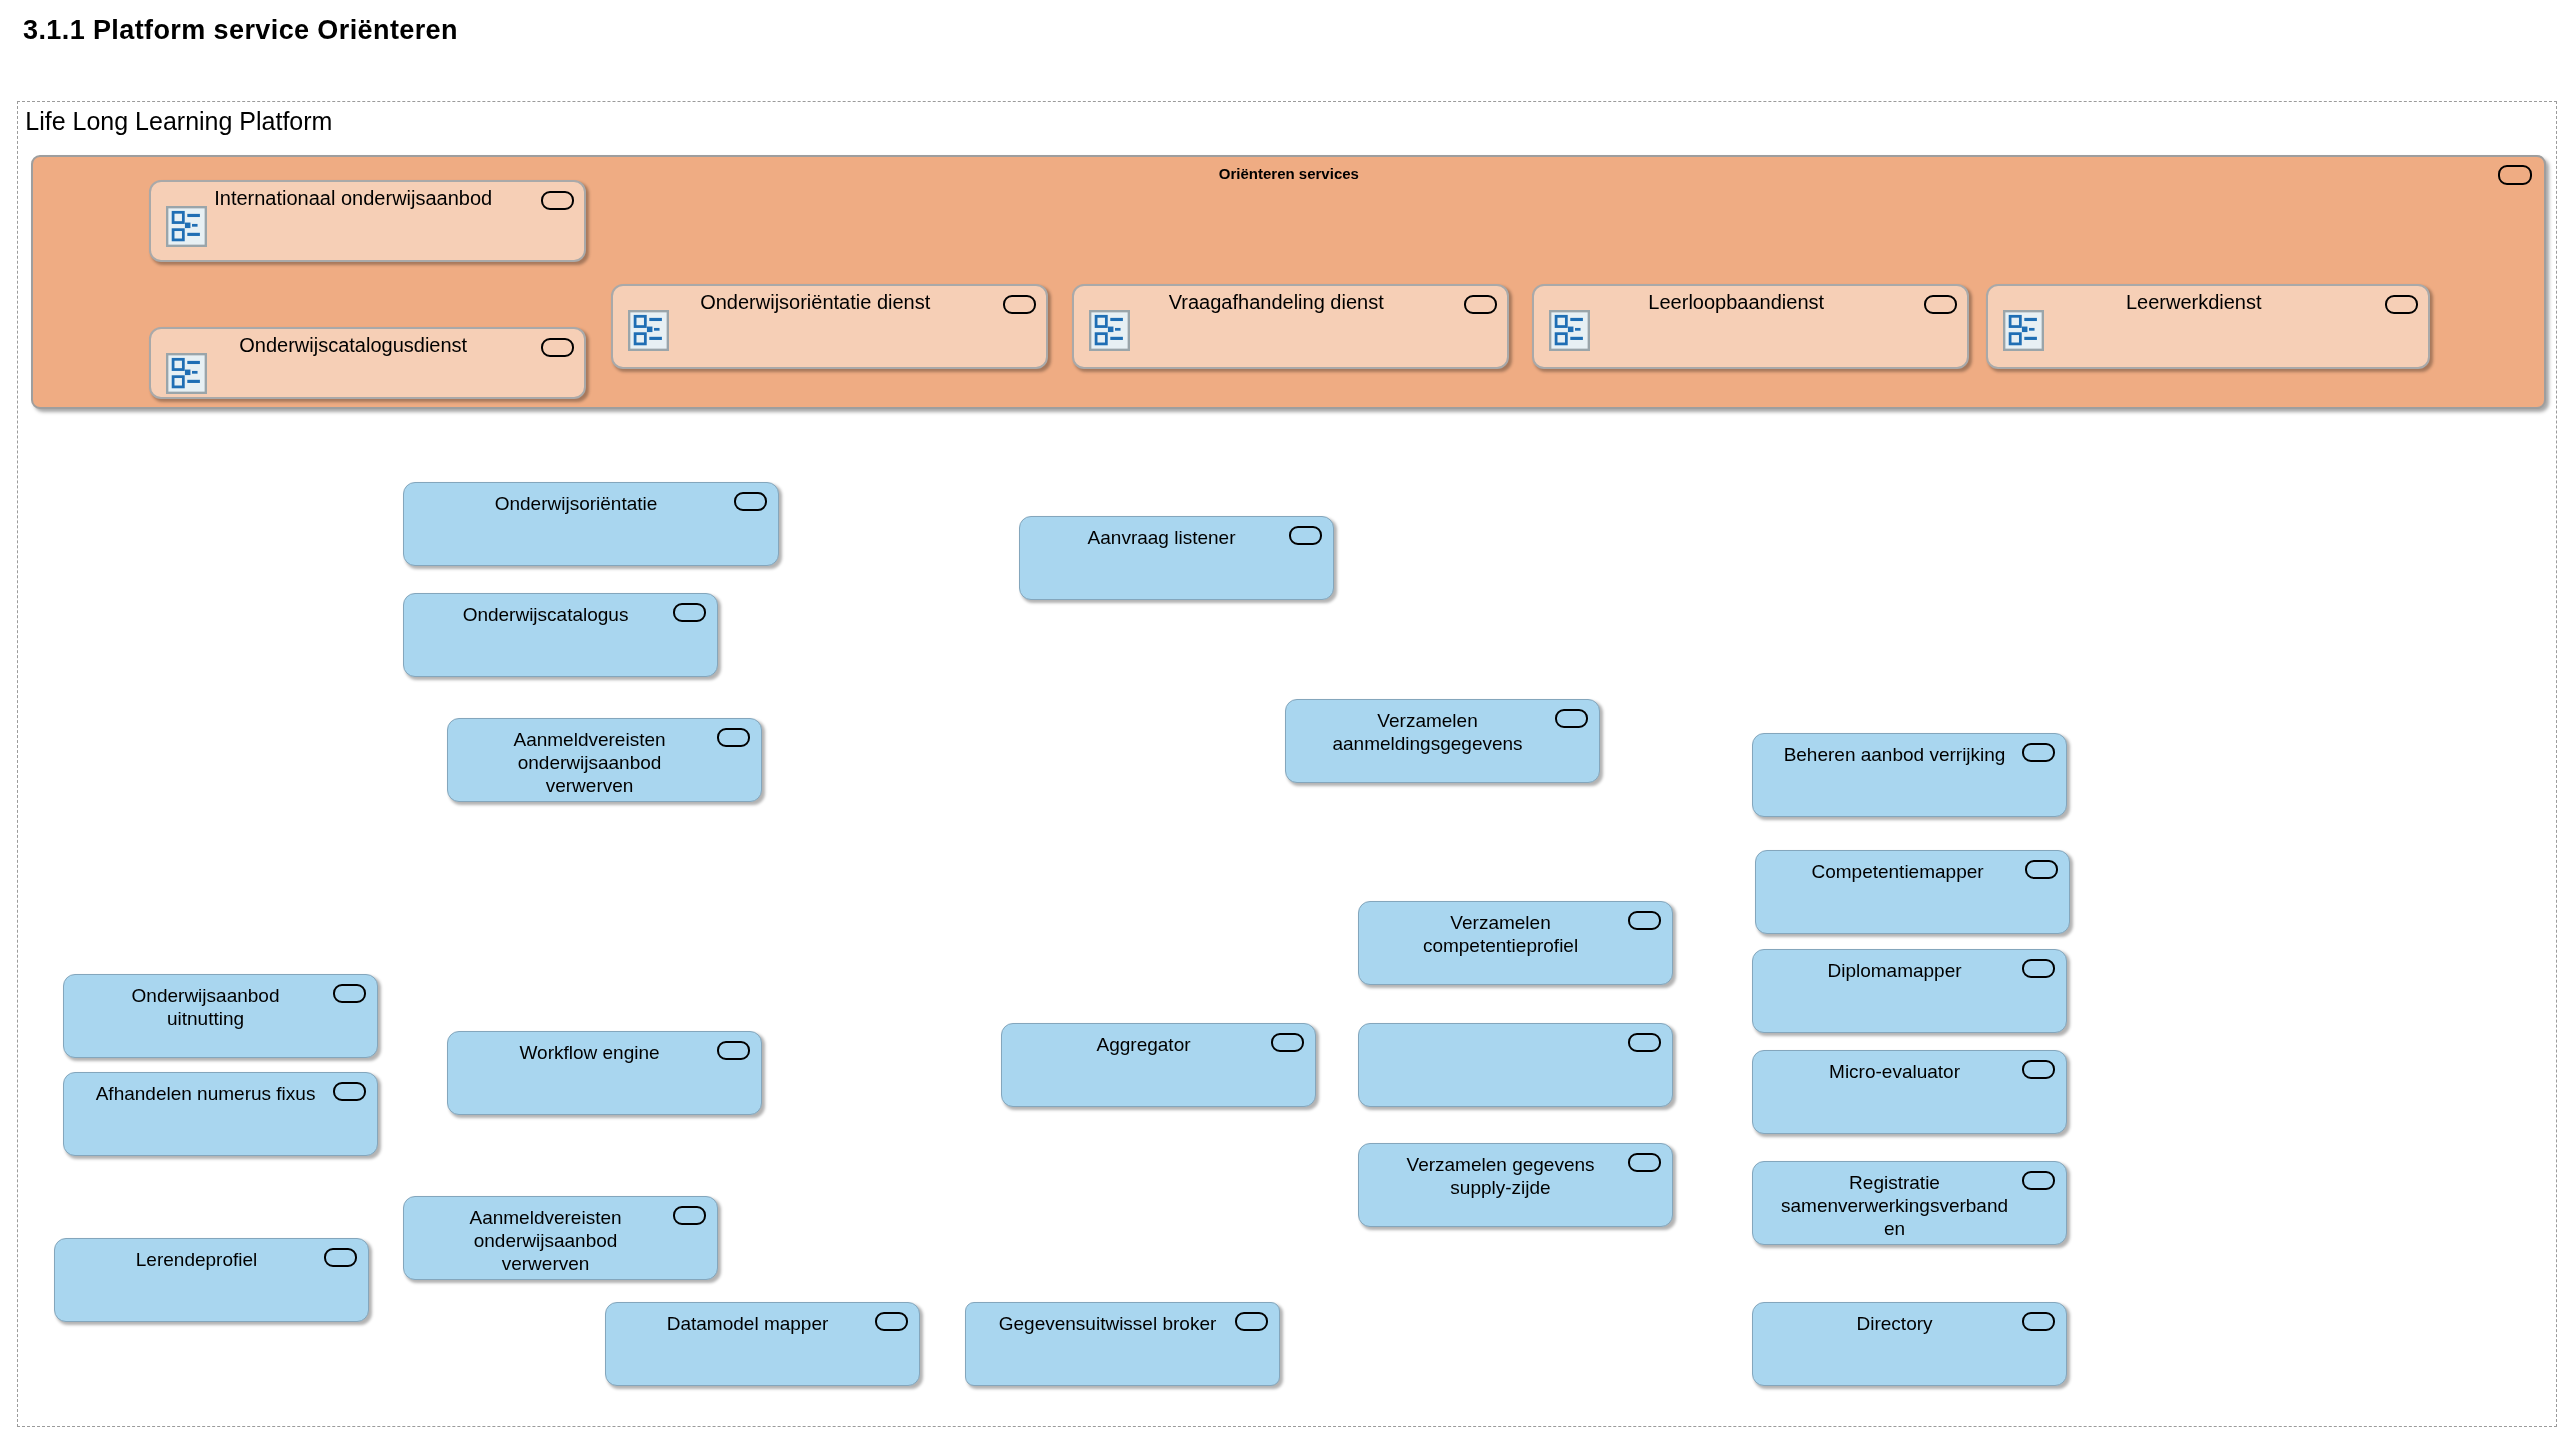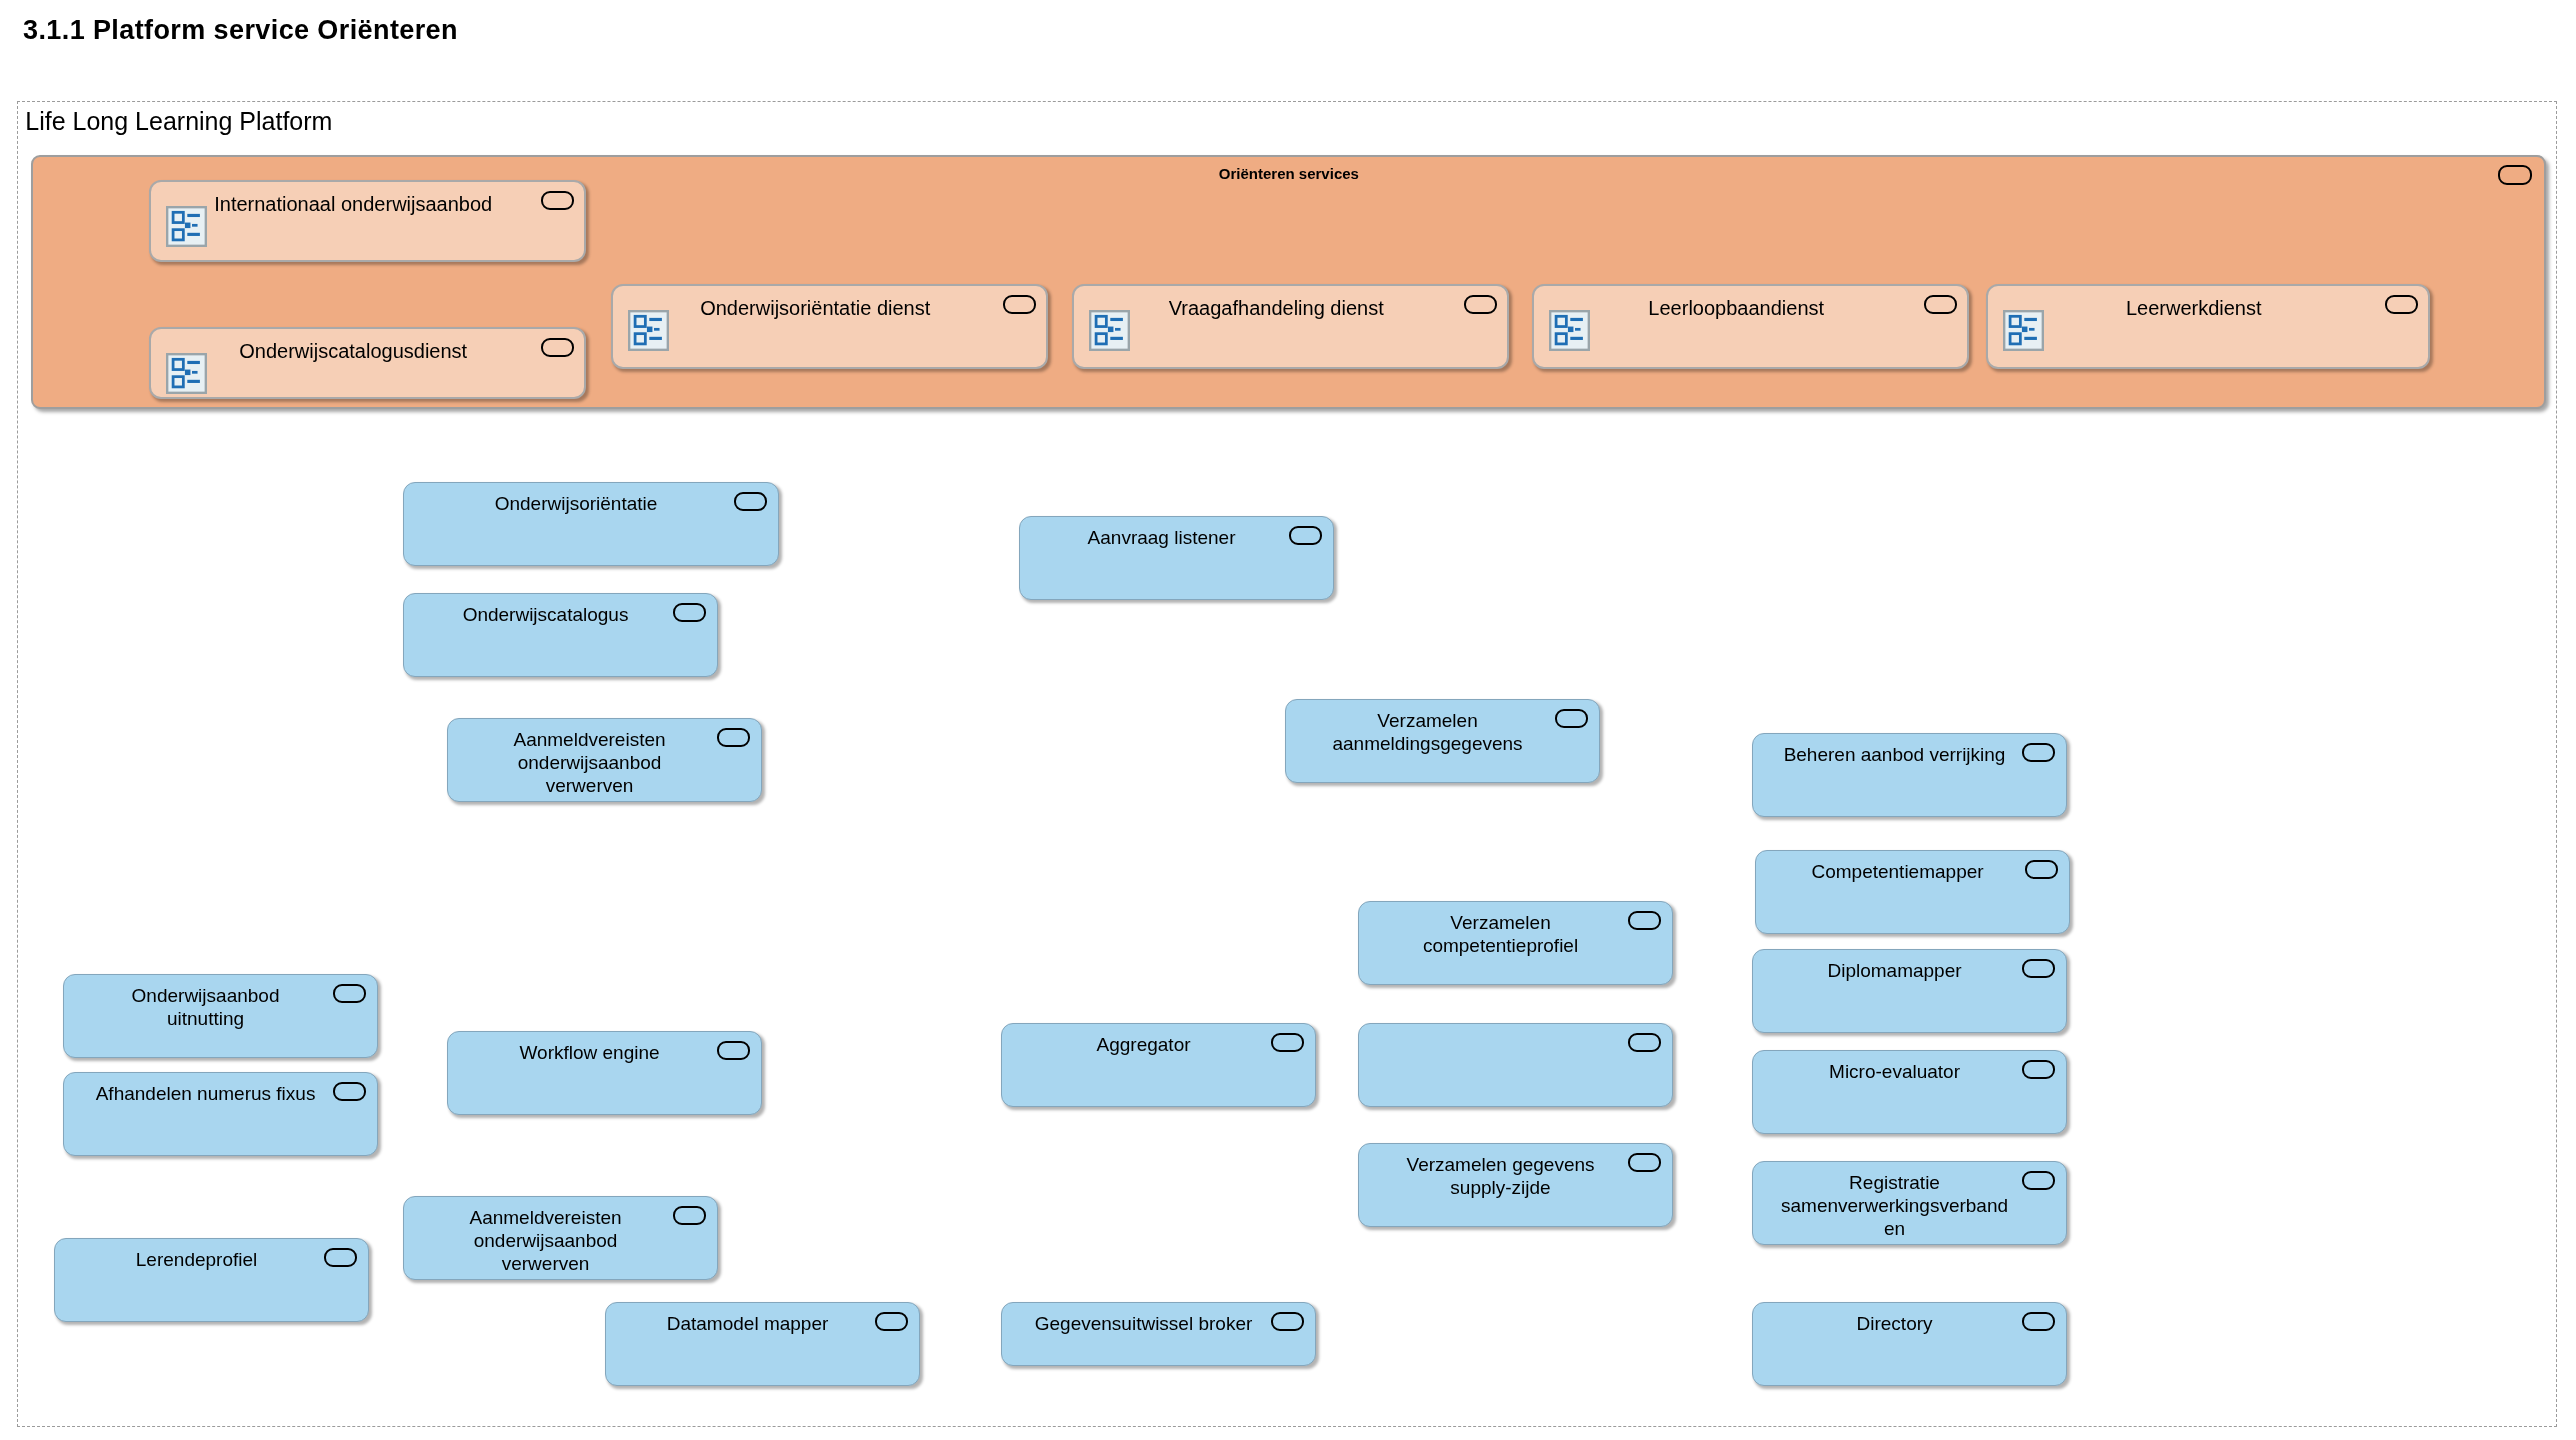--- a/index.html
+++ b/index.html
@@ -45,21 +45,21 @@
     box-shadow:2.3px 2.3px 3px rgba(0,0,0,.30);
   }
   .node .label{
     display:block;padding:9px 43px 0 13.7px;text-align:center;
     font-size:19px;line-height:1.22;white-space:pre-line;
   }
   .svc{
     background:var(--group-svc-fill);
     border:2.3px solid #a9a9a9;
   }
-  .svc .label{font-size:20px;padding-top:10px;}
+  .svc .label{font-size:20px;padding-top:4px;}
   .app{
     background:var(--app-fill);
     border:1.5px solid #84a6bc;
   }
   .comp-icon{
     position:absolute;left:15px;top:24px;width:41px;height:41px;display:block;
   }
 </style>
 </head>
 <body>
@@ -237,18 +237,18 @@
     <div class="node app" style="left: 385px; top: 1094px; width: 315px; height: 84px;">
       <span class="label">Aanmeldvereisten
 onderwijsaanbod
 verwerven</span>
       <div class="badge"></div>
     </div>
     <div class="node app" style="left: 587px; top: 1200px; width: 315px; height: 84px;">
       <span class="label">Datamodel mapper</span>
       <div class="badge"></div>
     </div>
-    <div class="node app" style="left: 983px; top: 1200px; width: 315px; height: 64px;">
+    <div class="node app" style="left: 947px; top: 1200px; width: 315px; height: 84px; border-radius: 9px;">
       <span class="label">Gegevensuitwissel broker</span>
       <div class="badge"></div>
     </div>
   </div>
 
 
 </body></html>

